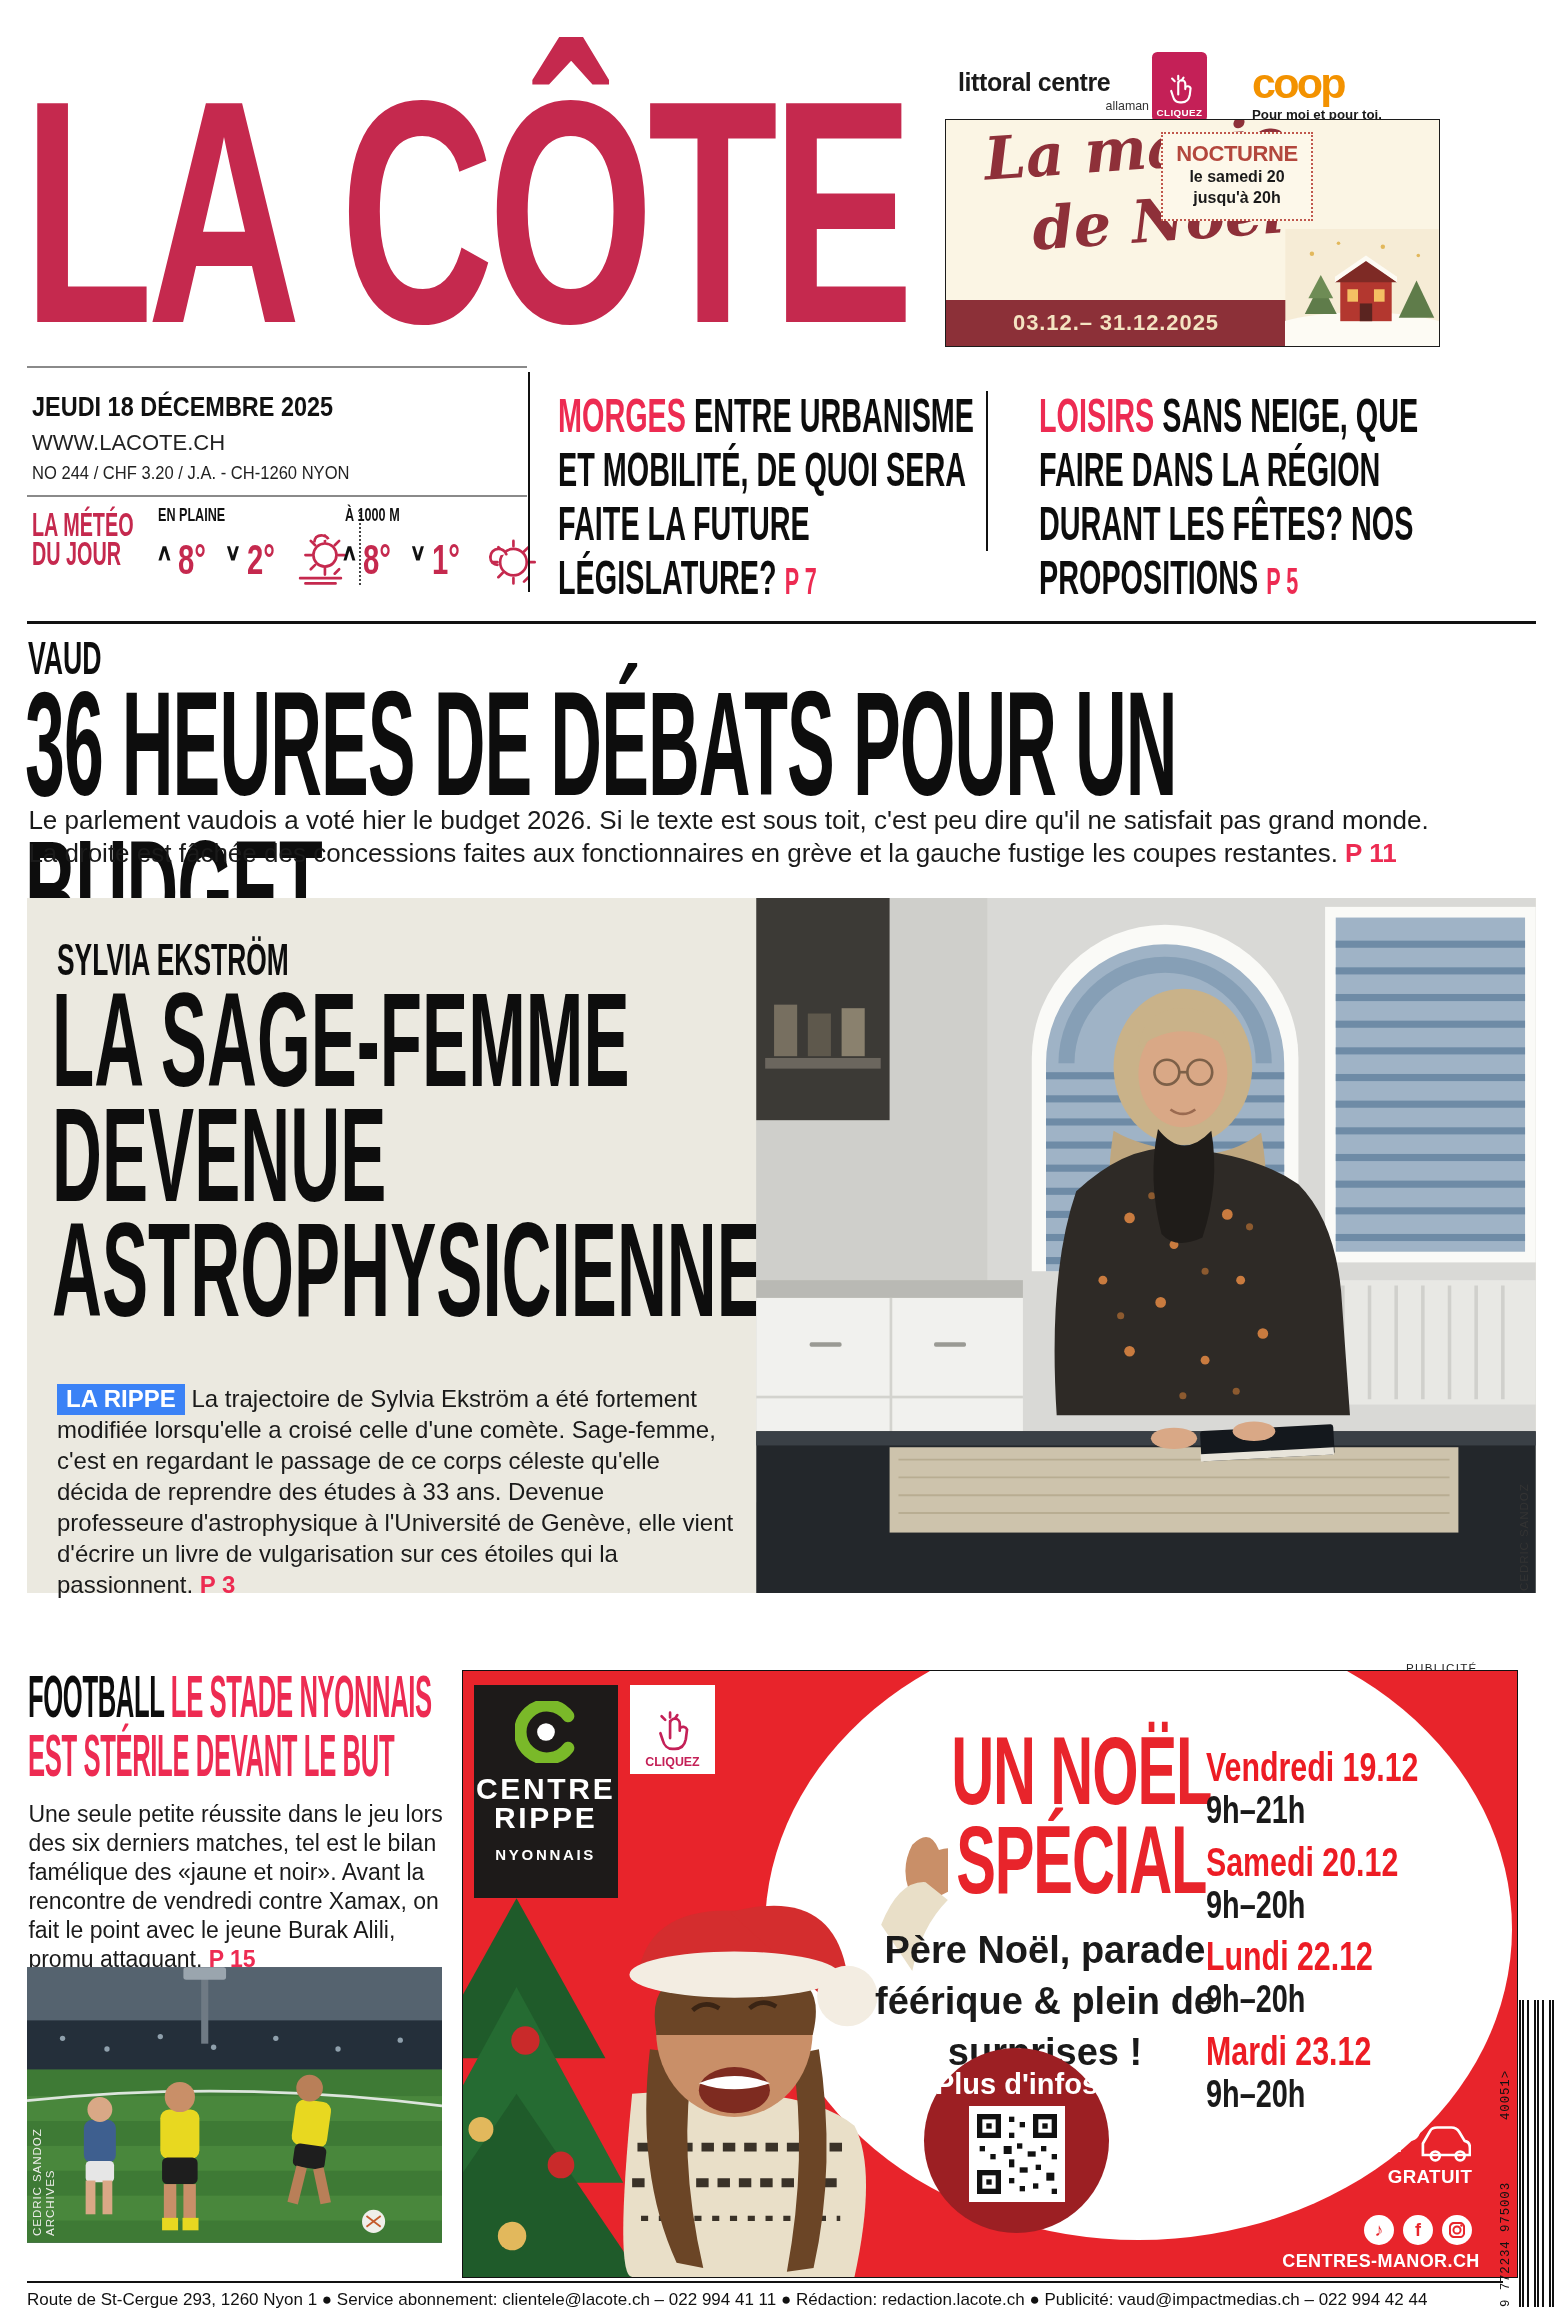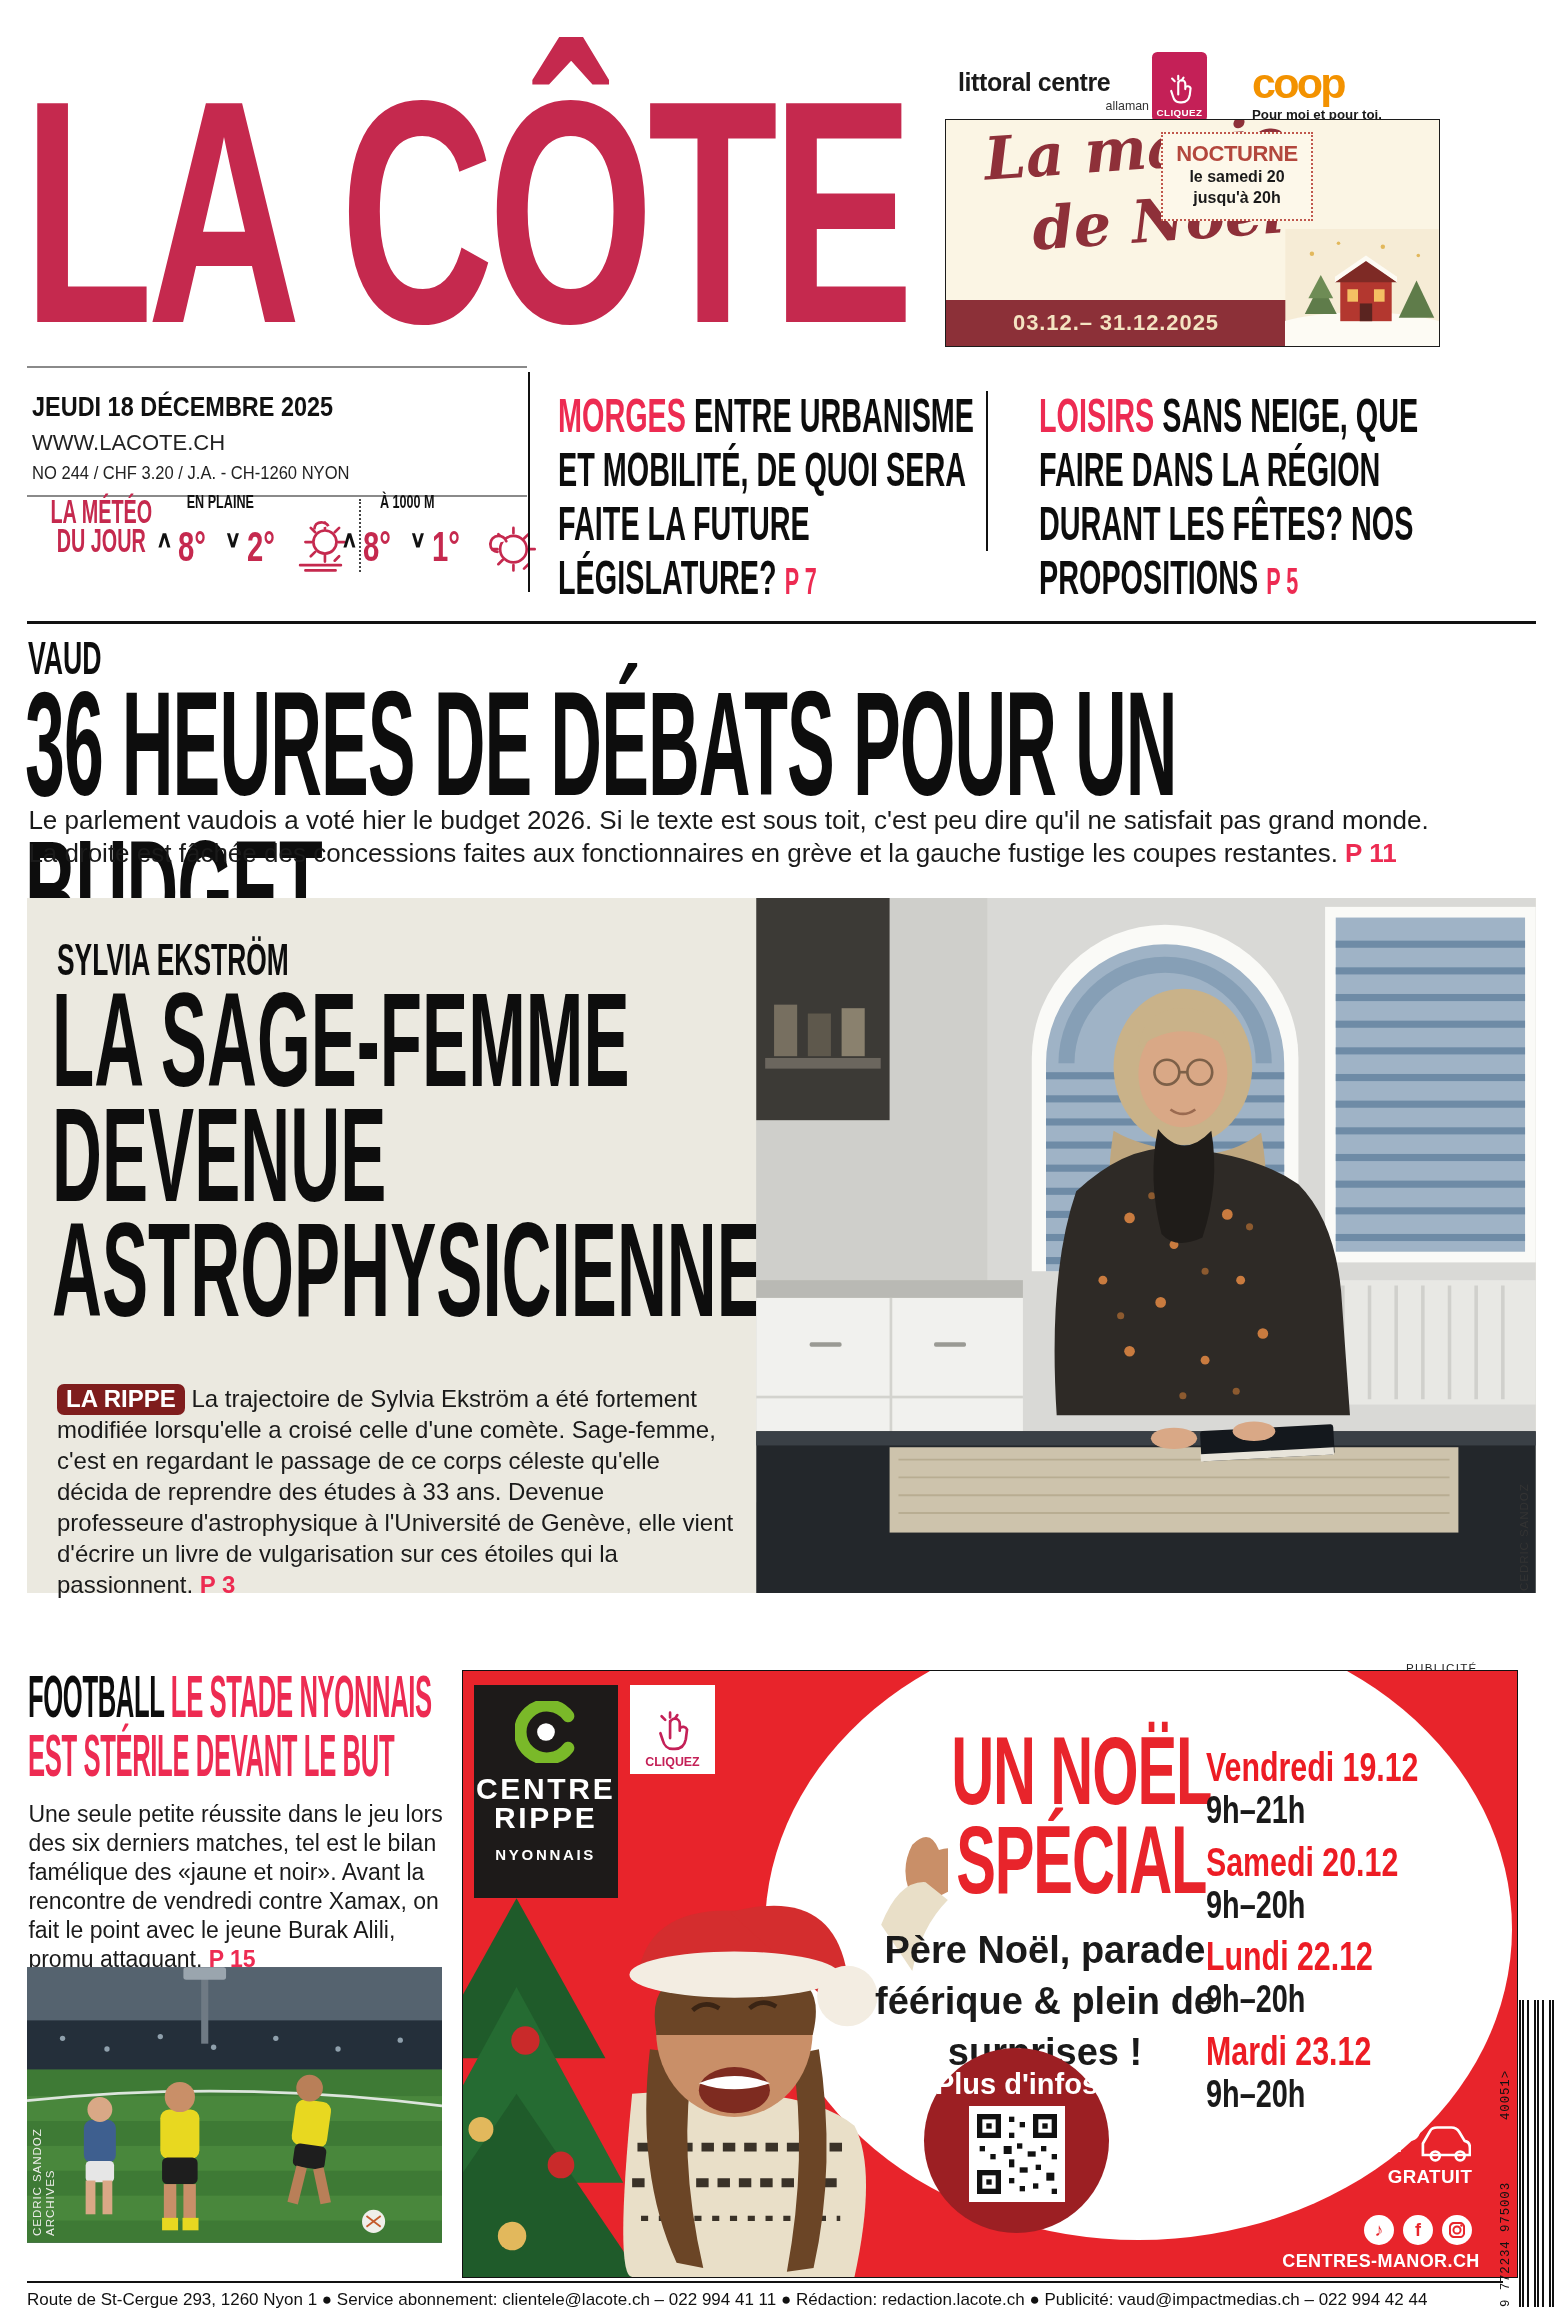--- a/index.html
+++ b/index.html
@@ -22,21 +22,21 @@
   .magie-box{border:1.8px solid #1c1c1c;background:#FBF5E4;overflow:hidden;}
   .script{font-family:"DejaVu Serif",serif;font-style:italic;font-weight:bold;color:#8E3039;}
   .nocturne{border:2.7px dotted #C0574C;background:#FDF8EA;text-align:center;}
   
   .wlabel{color:#C5294E;font-weight:bold;}
   .temp{color:#C5294E;font-weight:bold;font-size:43px;line-height:43px;}
   .caret{font-weight:bold;font-size:23px;color:#111;position:relative;top:-7.1px;}
   .wsmall{font-weight:bold;color:#111;}
   
   .feature-box{background:#EBE9E0;}
-  .tag{background:#7f1d1d;color:#fff;font-weight:bold;padding:0.9px 9px 2.7px 9px;border-radius:7px;}
+  .tag{background:#3b82f6;color:#fff;font-weight:bold;padding:0.9px 9px 2.7px 9px;}
   
   .manor{border:1.8px solid #111;background:#E8242B;overflow:hidden;}
   .oval{position:absolute;background:#fff;border-radius:50%;}
   .mday{color:#ED1C24;font-weight:bold;}
   .mhours{color:#1a1a1a;font-weight:bold;}
   .soc{width:30px;height:30px;border-radius:50%;background:#fff;color:#E8242B;display:flex;
        align-items:center;justify-content:center;font-weight:bold;font-size:18px;}
   .bars{background:repeating-linear-gradient(90deg,#111 0 1.8px,#fff 1.8px 2.7px,#111 2.7px 5.3px,#fff 5.3px 8px,#111 8px 9.8px,#fff 9.8px 11.6px,#111 11.6px 12.4px,#fff 12.4px 15px);}
 </style>
 </head>
@@ -95,21 +95,21 @@
   </div>
 
   <div class="grule" style="left:27px;top:366px;width:500px;height:1.8px;"></div>
   <div class="abs" style="left:32px;top:391px;">
     <div class="sq b" style="font-size:27.6px;transform:scaleX(0.85);width:533px;">JEUDI 18 DÉCEMBRE 2025</div>
     <div style="font-size:22px;margin-top:7.1px;color:#222;">WWW.LACOTE.CH</div>
     <div class="sq" style="font-size:18px;margin-top:7.1px;color:#222;transform:scaleX(0.92);width:533px;">NO 244 / CHF 3.20 / J.A. - CH-1260 NYON</div>
   </div>
   <div class="grule" style="left:27px;top:495px;width:500px;height:1.8px;"></div>
 
-  <div class="abs" style="left:32px;top:492px;width:494px;height:89px;text-align:center;">
+  <div class="abs" style="left:32px;top:505px;width:494px;height:89px;">
     <div class="wlabel sq" style="position:absolute;left:0;top:5.3px;font-size:33px;line-height:29px;transform:scaleX(0.6);width:231px;">
       <span>LA MÉTÉO</span><br>
       <span>DU JOUR</span>
     </div>
     <div class="wsmall sq" style="position:absolute;left:126px;top:0;font-size:18px;transform:scaleX(0.7);width:178px;">EN PLAINE</div>
     <div class="abs" style="left:124px;top:25px;display:flex;align-items:center;gap:5.3px;">
       <span class="caret">∧</span>
       <span class="temp sq" style="transform:scaleX(0.68);">8°</span>
       <span class="caret">∨</span>
       <span class="temp sq" style="transform:scaleX(0.68);">2°</span>

